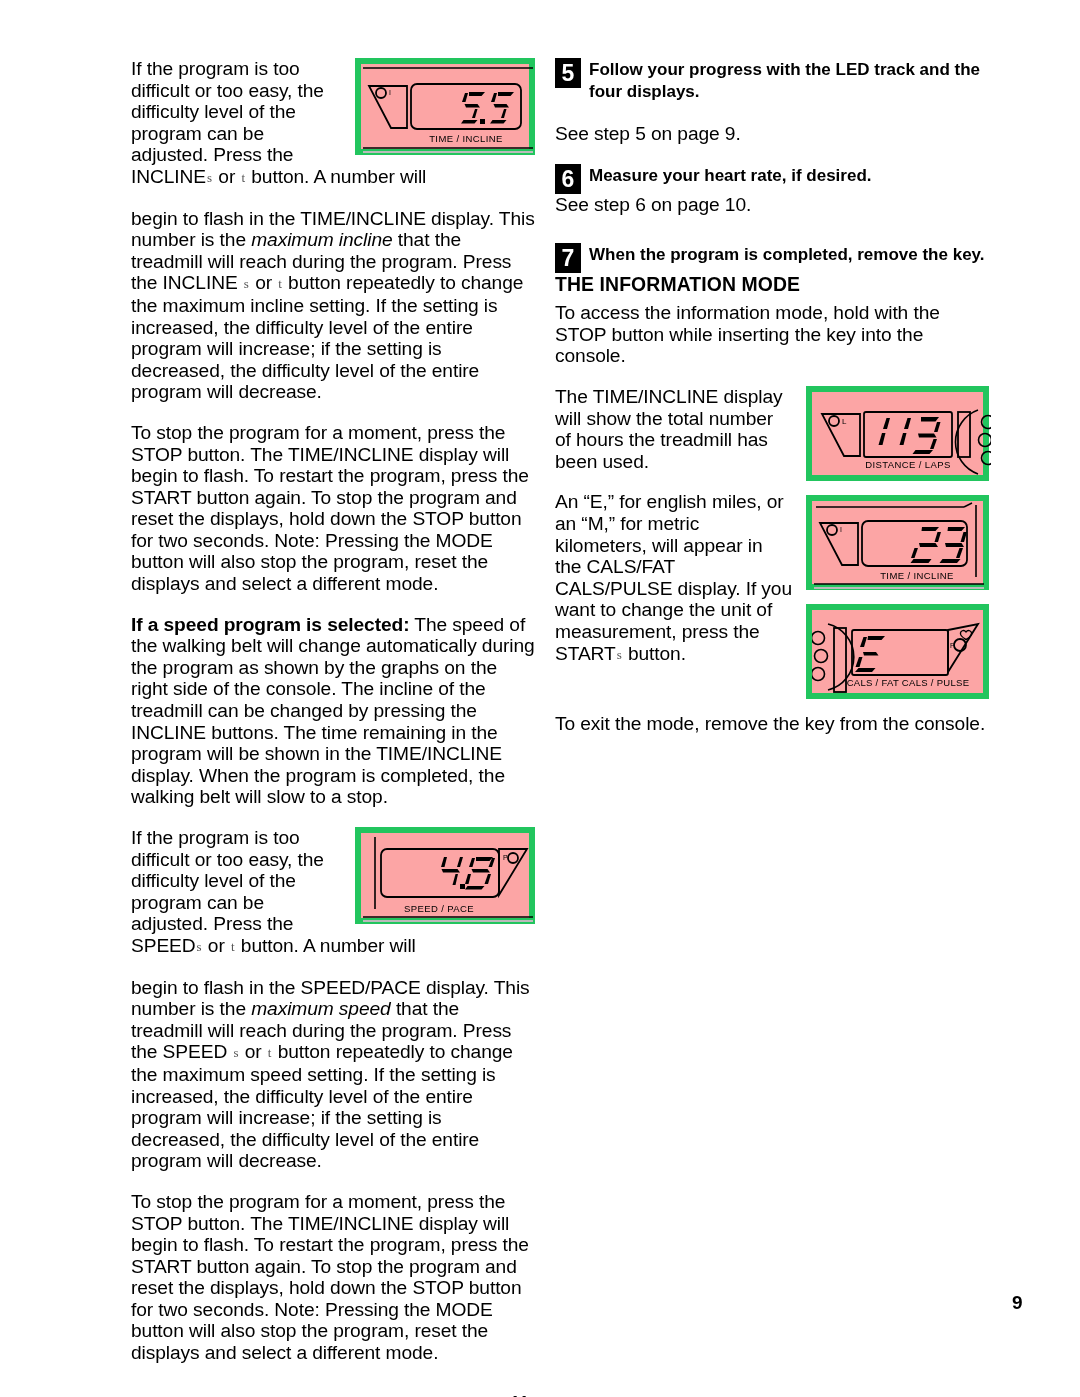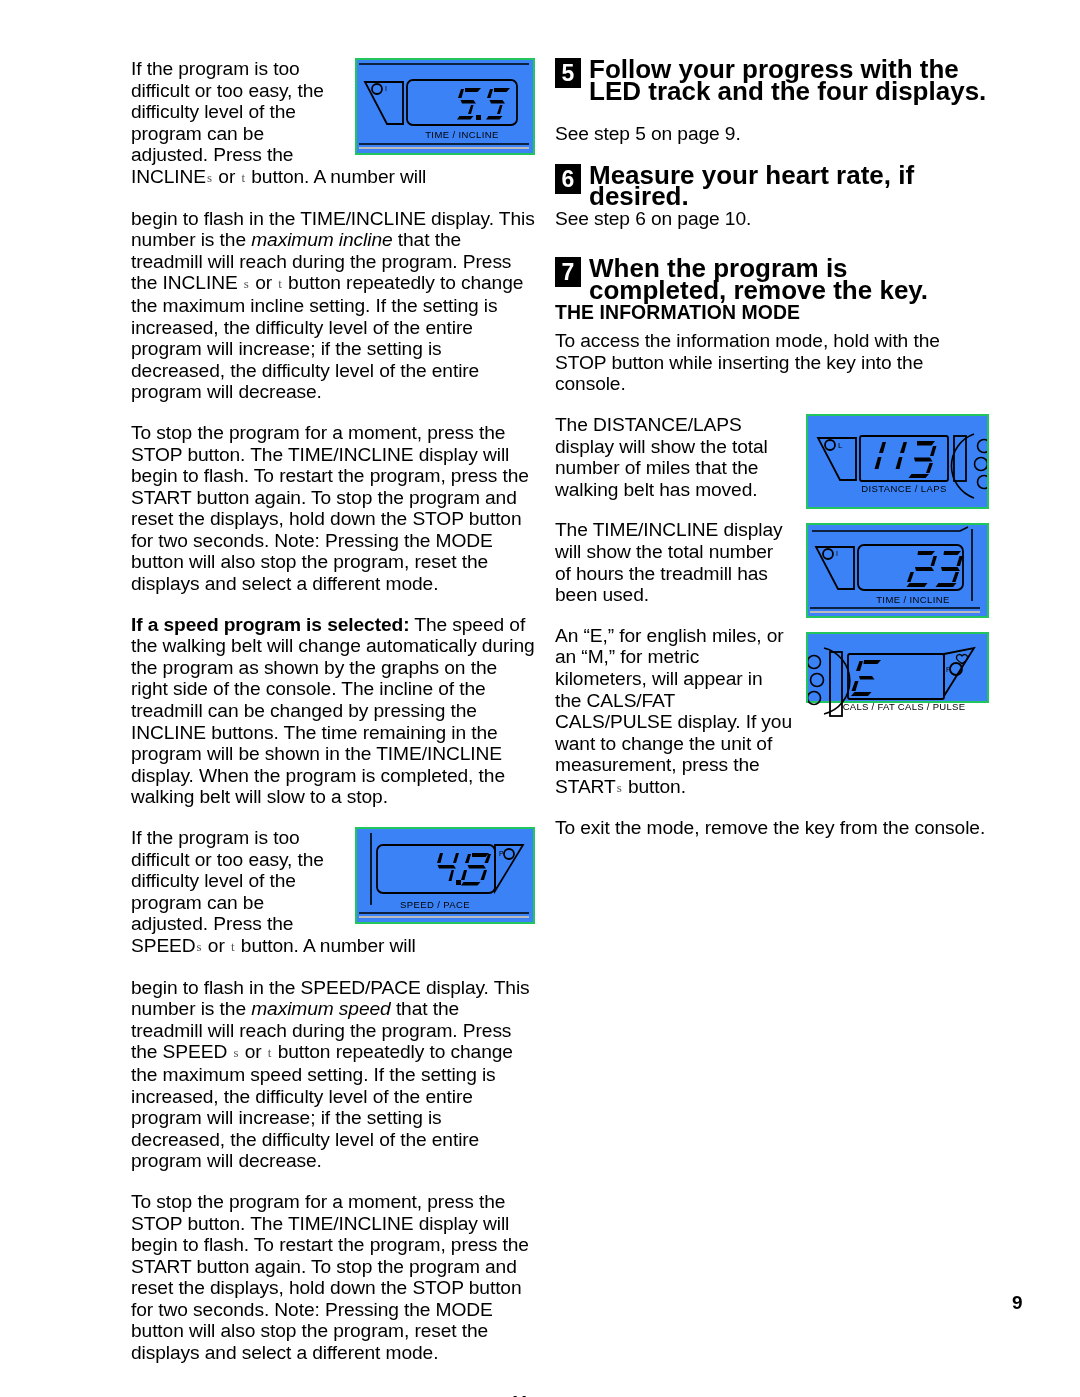--- a/index.html
+++ b/index.html
@@ -72,39 +72,39 @@
     background: #000;
     color: #fff;
     font-weight: bold;
     font-size: 23px;
     line-height: 30px;
     text-align: center;
     margin-right: 8px;
   }
   .step-title {
     font-weight: bold;
-    font-size: 26px;
+    font-size: 17px;
     line-height: 21.5px;
     padding-top: 1px;
   }
   .indent {
     margin-left: 38px;
   }
   h2.section {
     font-weight: bold;
     font-size: 19.4px;
     margin: 0 0 6px 0;
     letter-spacing: 0.1px;
   }
 
   
   .console {
     position: relative;
-    border: 2px solid #22c55e;
-    background: #3b82f6;
+    border: 6px solid #22c55e;
+    background: #fca5a5;
     box-sizing: border-box;
   }
   .console svg { display: block; }
 
   
   .pagenum-left {
     position: absolute;
     left: 510px;
     top: 1393px;
     font-size: 18px;
@@ -265,21 +265,20 @@
           <path d="M166 18 A 34 34 0 0 0 166 82" fill="none" stroke="#000" stroke-width="1.6"></path>
           <circle cx="176" cy="30" r="6.5" fill="none" stroke="#000" stroke-width="1.6"></circle>
           <circle cx="173" cy="48" r="6.5" fill="none" stroke="#000" stroke-width="1.6"></circle>
           <circle cx="176" cy="66" r="6.5" fill="none" stroke="#000" stroke-width="1.6"></circle>
 
           <text x="96" y="76" text-anchor="middle" font-family="Liberation Sans, sans-serif" font-size="9.5" letter-spacing="0.4" fill="#000">DISTANCE / LAPS</text>
         </svg>
       </div>
     </div>
 
-    <p class="body" style="width:238px;">The DISTANCE/LAPS display will show the total number of miles that the walking belt has moved.</p>
 
     <div class="fig-float-right" style="clear:right;margin-left:14px;margin-bottom:14px;">
       <div class="console" style="width:183px;height:95px;">
         <svg width="179" height="91" viewBox="0 0 179 91">
 
           <line x1="4" y1="6" x2="152" y2="6" stroke="#000" stroke-width="1.6"></line>
           <line x1="152" y1="6" x2="160" y2="2" stroke="#000" stroke-width="1.4"></line>
           <line x1="164" y1="4" x2="164" y2="76" stroke="#000" stroke-width="1.6"></line>
 
           <path d="M8 22 L46 22 L46 64 L30 64 Z" fill="none" stroke="#000" stroke-width="1.8"></path>
@@ -305,21 +304,21 @@
           <text x="105" y="78" text-anchor="middle" font-family="Liberation Sans, sans-serif" font-size="9.5" letter-spacing="0.4" fill="#000">TIME / INCLINE</text>
           <line x1="2" y1="83" x2="172" y2="83" stroke="#000" stroke-width="1.4"></line>
           <line x1="2" y1="87" x2="172" y2="87" stroke="#bbb" stroke-width="2"></line>
         </svg>
       </div>
     </div>
 
     <p class="body" style="width:238px;">The TIME/INCLINE display will show the total number of hours the treadmill has been used.</p>
 
     <div class="fig-float-right" style="clear:right;margin-left:14px;margin-bottom:14px;">
-      <div class="console" style="width:183px;height:71px;">
+      <div class="console" style="width:183px;height:95px;">
         <svg width="179" height="91" viewBox="0 0 179 91">
 
           <path d="M16 14 A 34 34 0 0 1 16 80" fill="none" stroke="#000" stroke-width="1.6"></path>
           <circle cx="6" cy="28" r="6.5" fill="none" stroke="#000" stroke-width="1.6"></circle>
           <circle cx="9" cy="46" r="6.5" fill="none" stroke="#000" stroke-width="1.6"></circle>
           <circle cx="6" cy="64" r="6.5" fill="none" stroke="#000" stroke-width="1.6"></circle>
 
           <rect x="22" y="18" width="12" height="64" fill="none" stroke="#000" stroke-width="1.8"></rect>
 
           <rect x="40" y="20" width="96" height="45" rx="2" ry="2" fill="none" stroke="#000" stroke-width="1.8"></rect>

